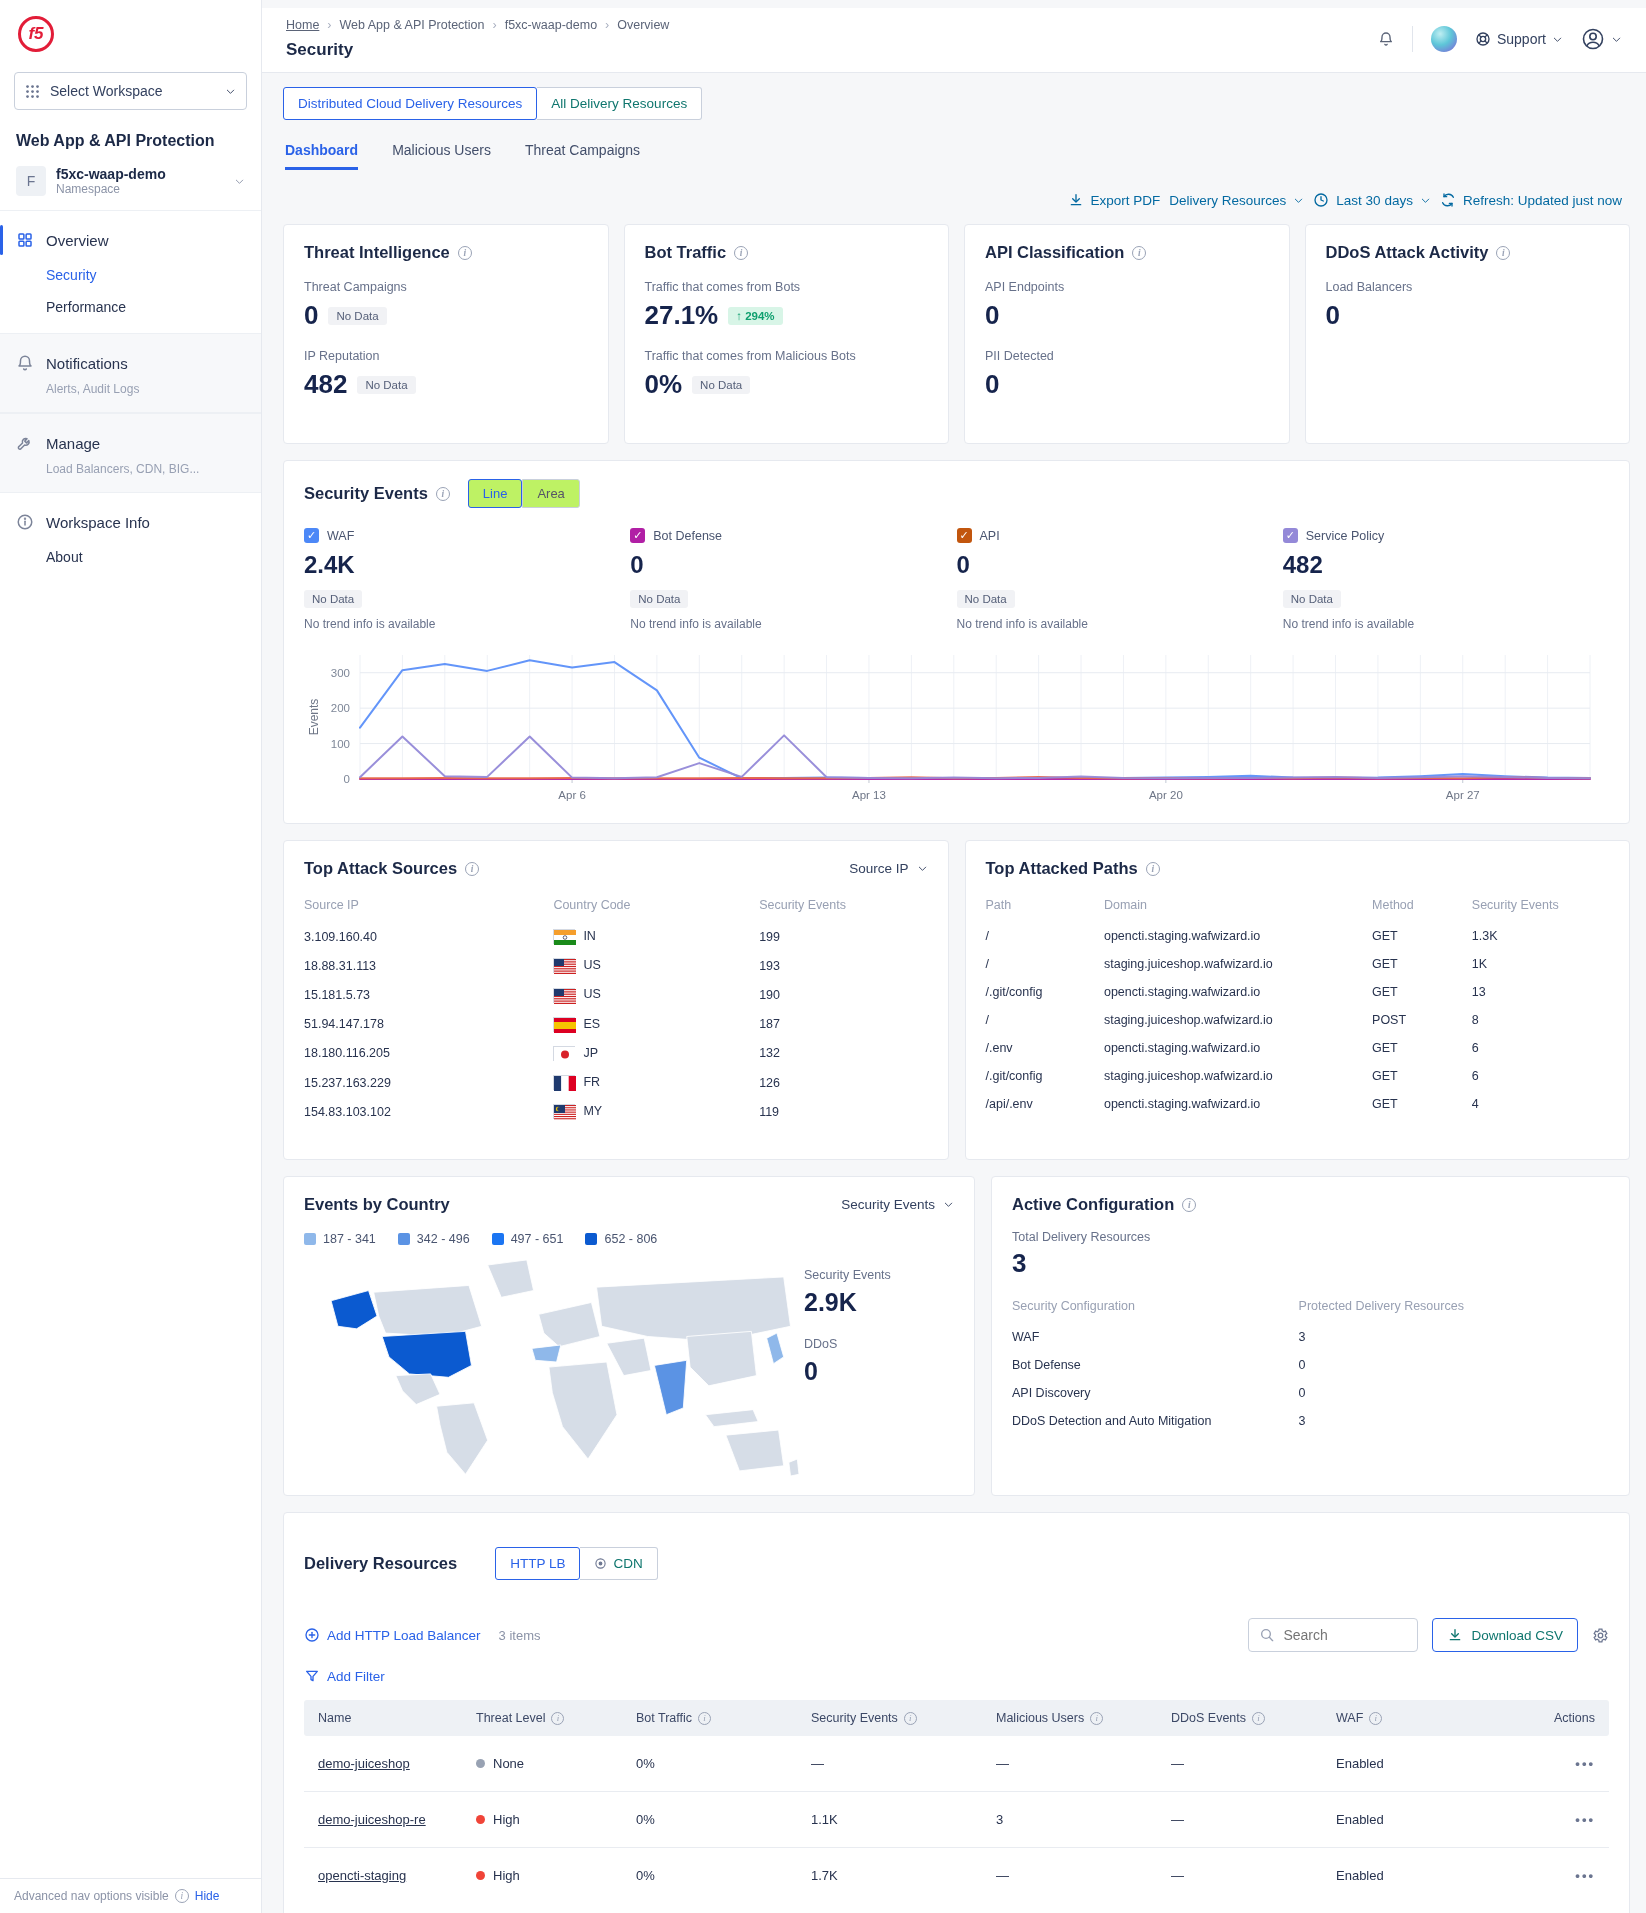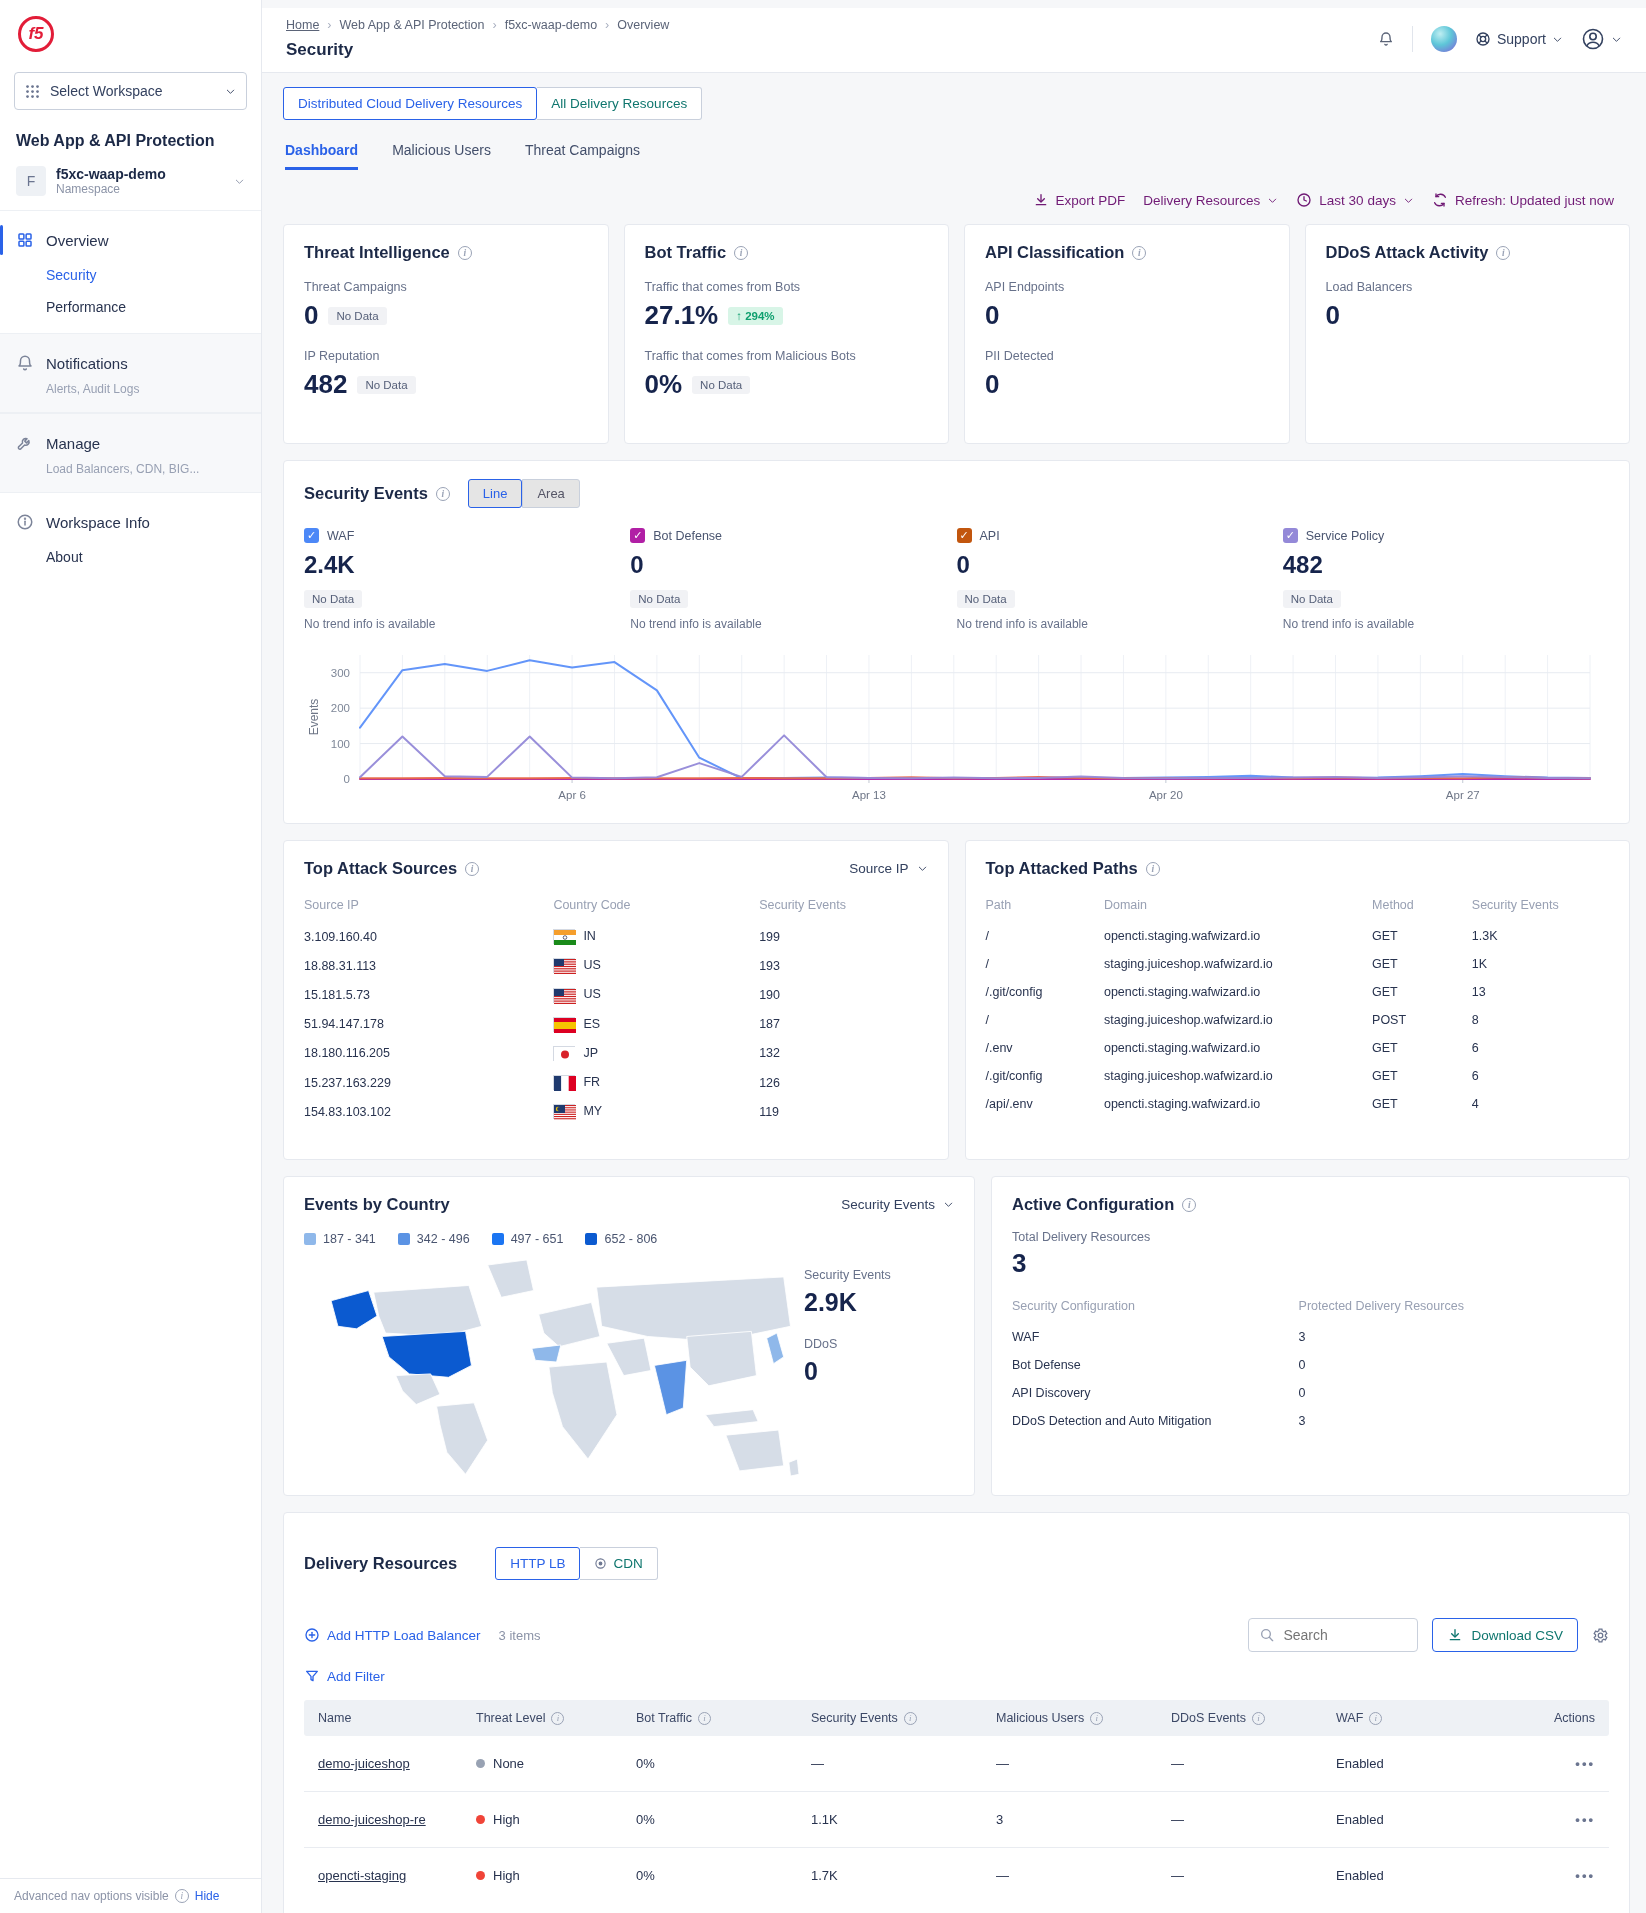--- a/index.html
+++ b/index.html
@@ -47,37 +47,37 @@
   .content { flex:1; padding:14px 16px 0 21px; overflow:hidden; }
 
   .seg-toggle { display:inline-flex; margin-bottom:16px; }
   .seg-btn { font-size:13.5px; padding:8px 14px; border:1px solid #c9d0dc; background:#fff; color:#0f766e; cursor:pointer; }
   .seg-btn.active { border:1px solid #2a62e8; color:#2a62e8; border-radius:3px; z-index:1; }
   .seg-btn.inactive { border-left:none; border-radius:0 3px 3px 0; }
   .tabs { display:flex; gap:34px; font-size:14px; margin:6px 2px 0; }
   .tab { padding-bottom:9px; color:#434f6b; cursor:pointer; }
   .tab.active { color:#2a62e8; font-weight:bold; border-bottom:3px solid #2a62e8; }
 
-  .toolbar { display:flex; justify-content:flex-end; align-items:center; gap:18px; margin:22px 16px 16px; font-size:13.5px; color:#701a75; }
+  .toolbar { display:flex; justify-content:flex-end; align-items:center; gap:9px; margin:22px 8px 16px; font-size:13.5px; color:#0369a1; }
   .tb-item { display:flex; align-items:center; gap:7px; cursor:pointer; }
 
   .card { background:#fff; border:1px solid #e6e9ef; border-radius:4px; }
   .cards-row { display:flex; gap:15px; }
   .stat-card { flex:1; padding:18px 20px; height:220px; }
   .card-title { font-size:16.5px; font-weight:bold; color:#1c2947; display:flex; align-items:center; gap:8px; }
   .metric-label { font-size:12.5px; color:#67718a; margin-top:18px; }
   .metric-row { display:flex; align-items:center; gap:10px; margin-top:6px; }
   .metric-value { font-size:26px; font-weight:bold; color:#16244c; }
   .badge { font-size:11.5px; background:#f1f2f5; color:#566079; border-radius:3px; padding:3px 8px; }
   .badge.trend-up { background:#d8f5e7; color:#0e9f6e; font-weight:bold; }
 
   .sec-events { margin-top:16px; padding:18px 20px 10px; }
   .se-head { display:flex; align-items:center; gap:18px; }
   .line-area { display:inline-flex; }
-  .la-btn { font-size:13px; padding:6px 14px; border:1px solid #c9d0dc; background:#e5e5e5; color:#556; cursor:pointer; border-radius:0 3px 3px 0; }
+  .la-btn { font-size:13px; padding:6px 14px; border:1px solid #c9d0dc; background:#bef264; color:#556; cursor:pointer; border-radius:0 3px 3px 0; }
   .la-btn.active { border:1px solid #2a62e8; color:#2a62e8; border-radius:3px; }
   .legend-row { display:flex; margin-top:20px; }
   .leg-item { width:25%; }
   .leg-top { display:flex; align-items:center; gap:8px; font-size:12.5px; color:#4a5570; }
   .leg-check { width:15px; height:15px; border-radius:3px; color:#fff; font-size:11px; display:flex; align-items:center; justify-content:center; }
   .leg-value { font-size:24px; font-weight:bold; color:#16244c; margin:8px 0 10px; }
   .leg-note { font-size:12px; color:#67718a; margin-top:10px; }
   .chart-wrap { margin-top:14px; }
 
   .two-col { display:flex; gap:16px; margin-top:16px; }

